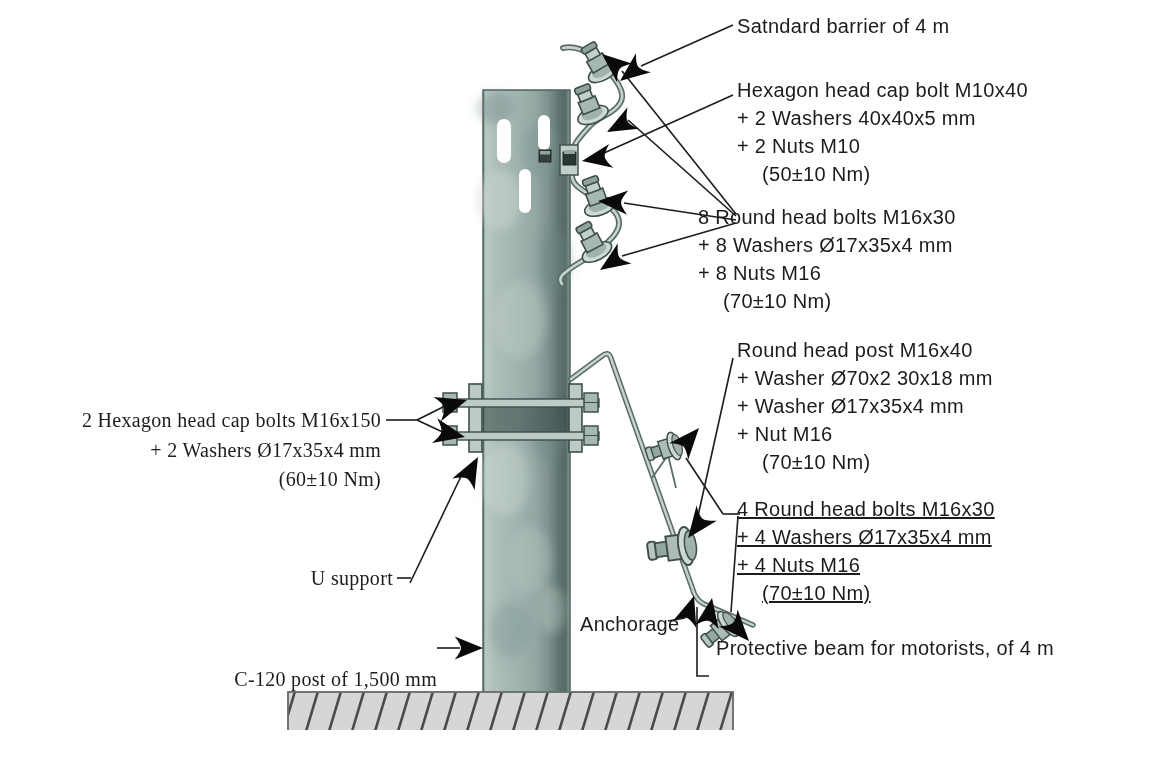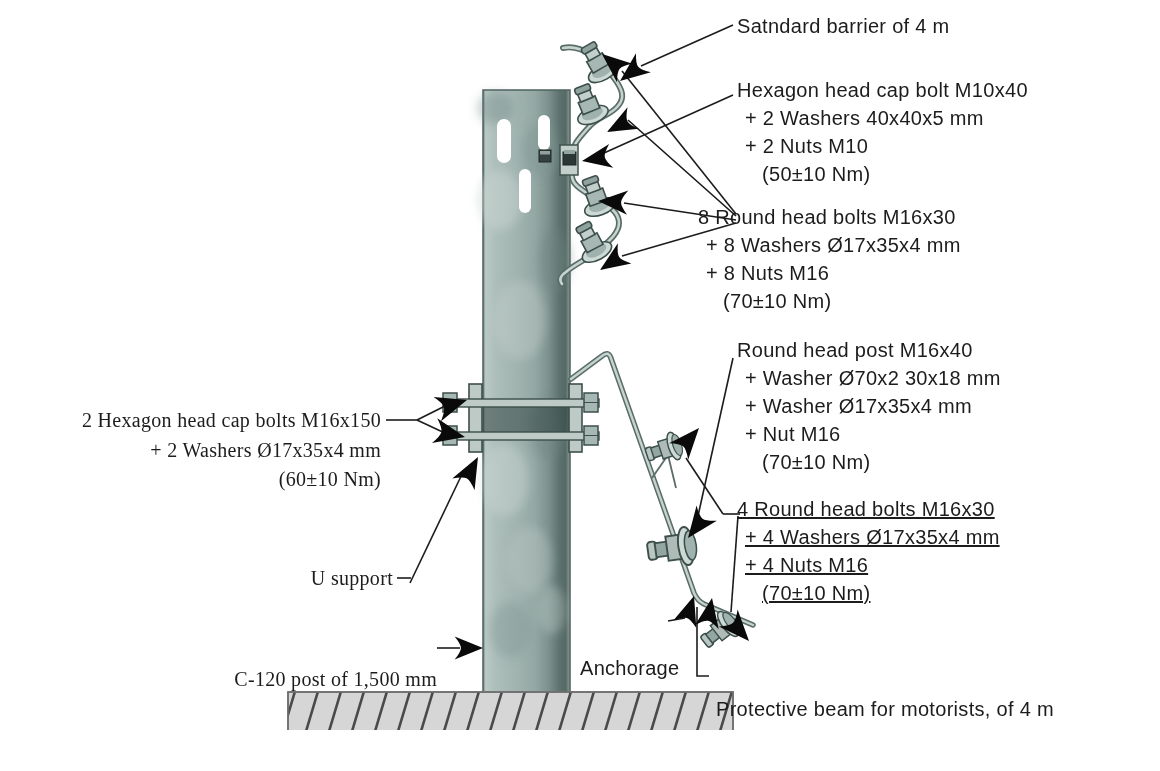--- a/index.html
+++ b/index.html
@@ -1,21 +1,21 @@
 <!DOCTYPE html>
 <html><head>
 <meta charset="utf-8">
 <style>
   html,body{margin:0;padding:0;background:#ffffff;}
   #stage{position:relative;width:1160px;height:730px;background:#ffffff;overflow:hidden;
          font-family:"Liberation Sans", sans-serif;color:#1c1c1c;}
   #drawing{position:absolute;left:0;top:0;width:1160px;height:771px;}
   .label{position:absolute;font-size:20px;line-height:28px;letter-spacing:0.3px;white-space:nowrap;z-index:2;}
   .label.ra{text-align:right;font-family:Liberation Serif, serif;}
-  .label .i1{margin-left:8px;}
+  .label .i1{margin-left:0;}
   .label .i2{margin-left:25px;}
 </style>
 </head>
 <body>
 
 <div id="stage">
 
 <svg id="drawing" viewBox="0 0 1160 771" xmlns="http://www.w3.org/2000/svg">
   <defs>
     <linearGradient id="postG" x1="0" y1="0" x2="1" y2="0">
@@ -210,21 +210,21 @@
   </div>
 
   <div class="label ra" style="right:767px;top:564px;">
     <div>U support</div>
   </div>
 
   <div class="label ra" style="right:723px;top:648px;margin-top:17px;">
     <div>C-120 post of 1,500 mm</div>
   </div>
 
-  <div class="label" style="left:580px;top:610px;margin-top:44px;">
+  <div class="label" style="left:580px;top:610px;">
     <div>Anchorage</div>
   </div>
 
-  <div class="label" style="left:716px;top:695px;">
+  <div class="label" style="left:716px;top:634px;">
     <div>Protective beam for motorists, of 4 m</div>
   </div>
 
 </div>
 
 </body></html>

